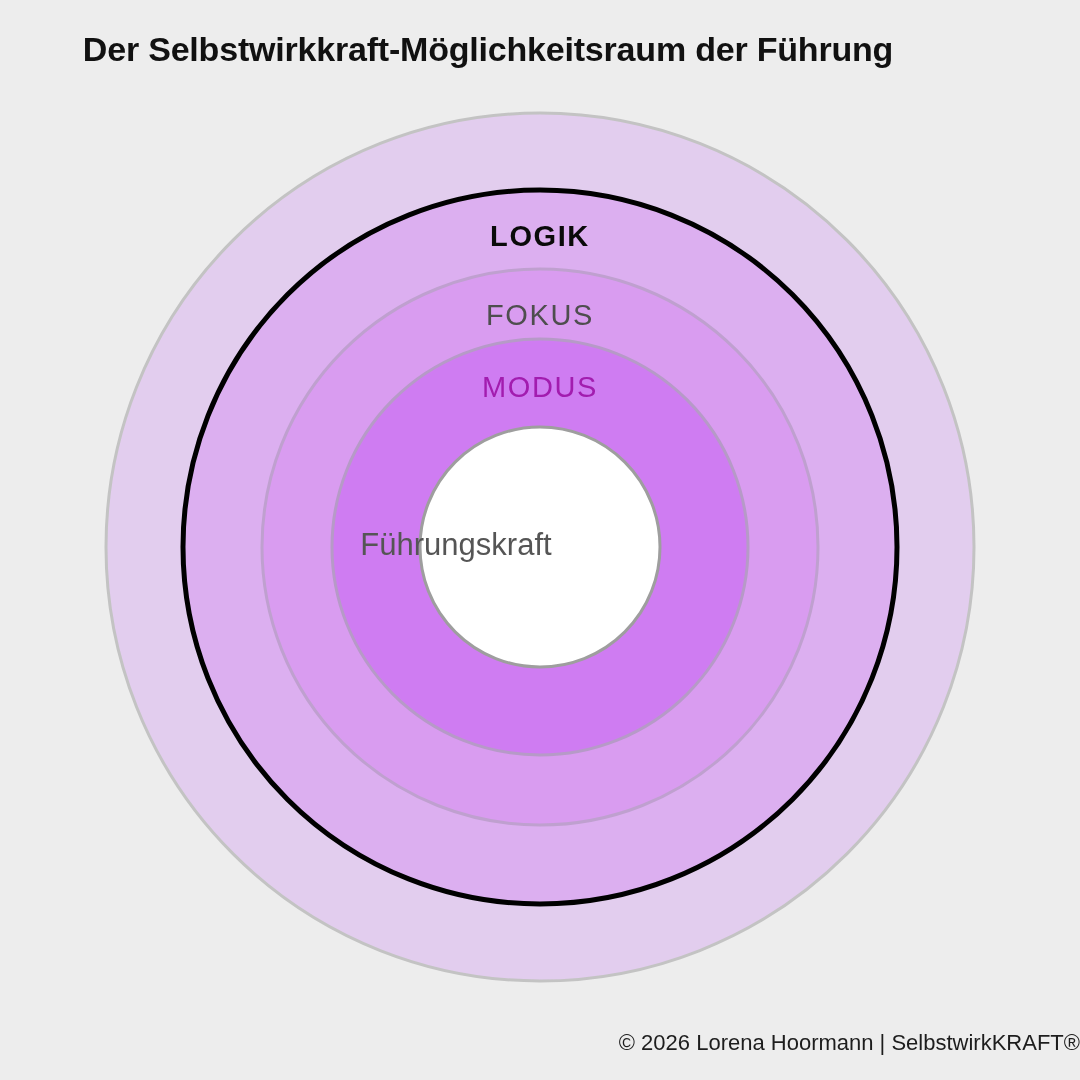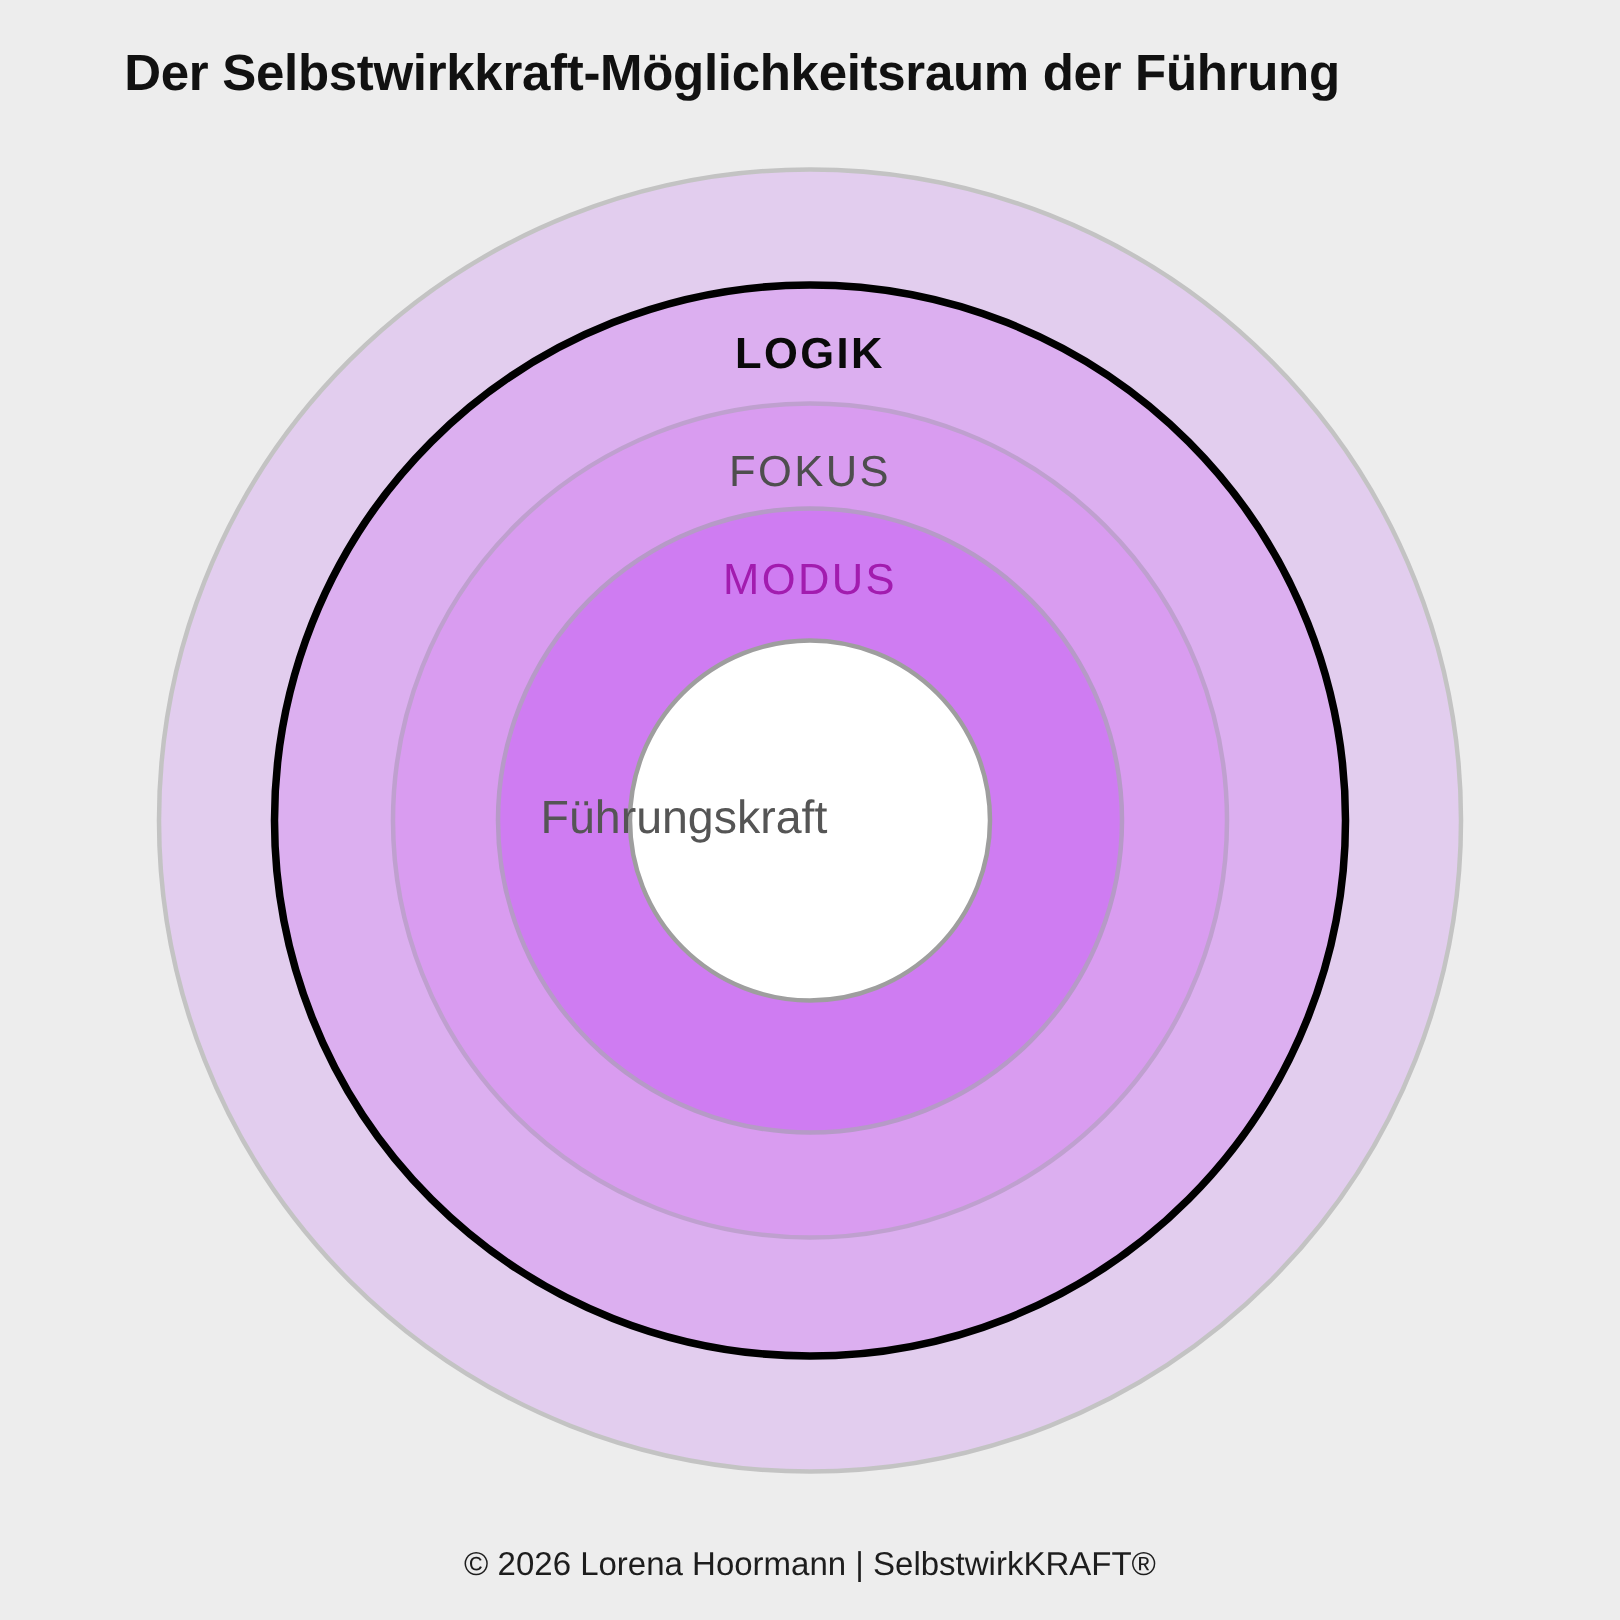--- a/index.html
+++ b/index.html
@@ -99,21 +99,21 @@
     color: #555555;
     white-space: nowrap;
     pointer-events: none;
   }
 
   .footer-credit {
     position: absolute;
     bottom: 24px;
     left: 0;
     width: 1080px;
-    text-align: center;
+    text-align: right;
     font-size: 22px;
     color: #1d1d1d;
     white-space: nowrap;
   }
 </style>
 </head>
 <body>
 
 <div class="canvas">
 

